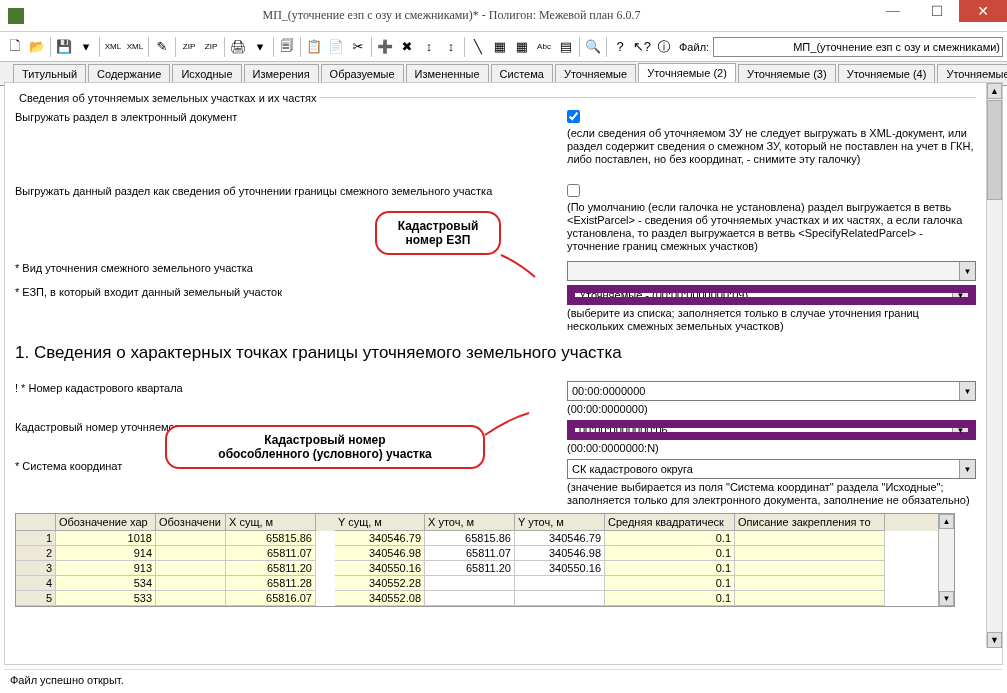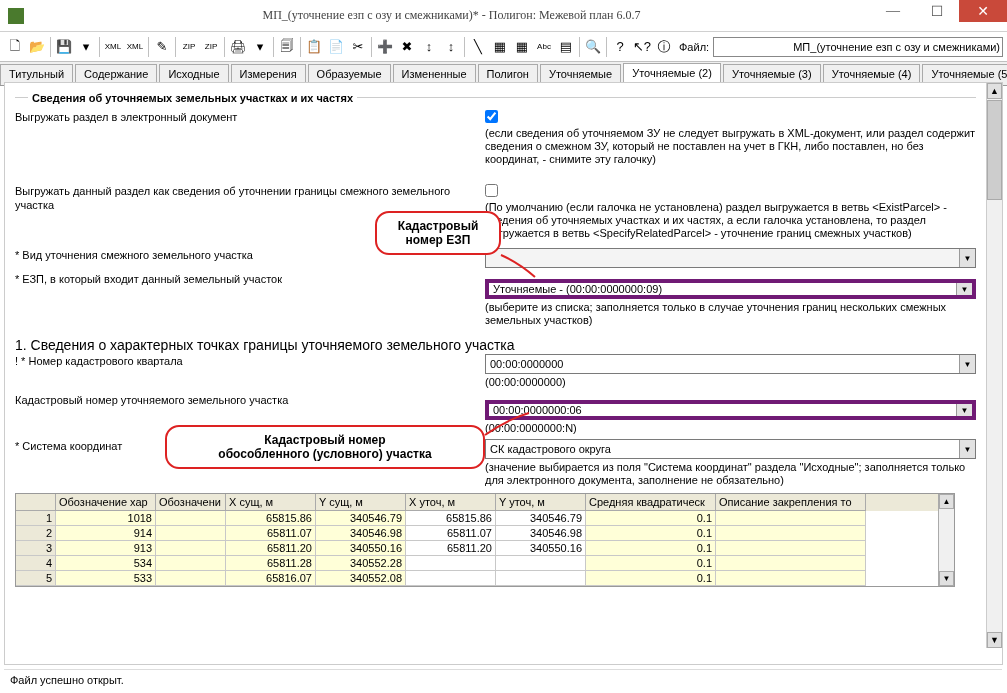--- a/index.html
+++ b/index.html
@@ -12,64 +12,64 @@
 .win-btn { width: 44px; height: 22px; display: flex; align-items: center; justify-content: center; font-size: 14px; }
 .win-min, .win-max { color: #555; }
 .win-close { background: #c9493a; color: #fff; width: 48px; }
 
 .toolbar { height: 30px; border-bottom: 1px solid #c0c0c0; display: flex; align-items: center; padding: 0 4px; gap: 0; }
 .tb-btn { width: 22px; height: 22px; border: 1px solid transparent; display: flex; align-items: center; justify-content: center; font-size: 13px; }
 .tb-sep { width: 1px; height: 20px; background: #c0c0c0; margin: 0 2px; }
 .tb-file-label { font-size: 11px; margin: 0 4px; }
 .tb-file-input { flex: 1; height: 20px; border: 1px solid #888; padding: 0 2px; font-size: 11px; background: #fff; text-align: right; }
 
-.tabbar { height: 24px; display: flex; border-bottom: 1px solid #999; padding-left: 0; background: #f0f0f0; overflow: hidden; }
+.tabbar { height: 24px; display: flex; border-bottom: 1px solid #999; padding-left: 13px; background: #f0f0f0; overflow: hidden; }
 .tab { padding: 3px 8px; border: 1px solid #aaa; border-bottom: none; background: #f0f0f0; margin-right: 2px; font-size: 11px; white-space: nowrap; position: relative; top: 2px; cursor: default; }
 .tab.active { background: #fff; top: 1px; padding-bottom: 4px; }
 
 .content-wrap { position: absolute; top: 82px; left: 4px; right: 4px; bottom: 28px; border: 1px solid #ccc; background: #fff; overflow: hidden; }
 .scroll-area { position: absolute; top: 0; left: 0; right: 16px; bottom: 16px; padding: 8px 10px 4px 10px; overflow: hidden; }
 .vscroll { position: absolute; top: 0; right: 0; width: 16px; bottom: 16px; background: #f0f0f0; border-left: 1px solid #ccc; }
 .vscroll-btn { height: 16px; background: #e0e0e0; border: 1px solid #aaa; display: flex; align-items: center; justify-content: center; font-size: 9px; }
 .vscroll-thumb { background: #cdcdcd; border: 1px solid #aaa; position: absolute; left: 0; right: 0; top: 17px; height: 100px; }
 
-.fieldset-title { font-weight: bold; font-size: 11px; padding: 0 4px; background: #fff; position: relative; top: -6px; left: 13px; display: inline-block; }
+.fieldset-title { font-weight: normal; font-size: 11px; padding: 0 4px; background: #fff; position: relative; top: -6px; left: 0; display: inline-block; }
 .fieldset { border-top: 1px solid #ccc; margin-top: 6px; padding-top: 0; }
 
 .form-row { display: flex; margin-bottom: 4px; align-items: flex-start; }
-.label-col { width: 470px; padding-right: 10px; font-size: 11px; line-height: 14px; }
+.label-col { width: 552px; padding-right: 10px; font-size: 11px; line-height: 14px; }
 .field-col { flex: 1; position: relative; }
 .hint { font-size: 11px; color: #000; line-height: 13px; margin-top: 2px; }
 .checkbox { width: 13px; height: 13px; }
 
 .combo { display: flex; height: 20px; border: 1px solid #7a7a7a; background: #fff; }
-.combo.red { border: 4px solid #701a75; margin-top: 7px; }
+.combo.red { border: 8px solid #701a75; }
 .combo-input { flex: 1; border: none; padding: 0 4px; font-size: 11px; background: transparent; }
 .combo-btn { width: 16px; background: #e2e2e2; border-left: 1px solid #999; display: flex; align-items: center; justify-content: center; font-size: 8px; }
 
 .callout { position: absolute; background: #fff; border: 2px solid #d22; border-radius: 14px; padding: 6px 14px; font-weight: bold; text-align: center; font-size: 12px; color: #000; z-index: 10; }
 
-.section-heading { font-size: 14px; margin: 10px 0 1px 0; }
+.section-heading { font-size: 17px; margin: 10px 0 18px 0; }
 
 .grid { border: 1px solid #999; font-size: 11px; position: relative; }
 .grid-head { display: flex; background: #ece9d8; }
 .gh-cell { border-right: 1px solid #aaa; border-bottom: 1px solid #aaa; padding: 2px 3px; overflow: hidden; white-space: nowrap; font-size: 11px; background: #ece9d8; }
 .grid-body { }
 .grid-row { display: flex; }
 .gc { border-right: 1px solid #c8c8c8; border-bottom: 1px solid #c8c8c8; padding: 1px 3px; overflow: hidden; white-space: nowrap; font-size: 11px; text-align: right; height: 15px; }
 .gc-rownum { background: #ece9d8; text-align: right; }
 .gc-yellow { background: #ffffd8; }
 .gc-white { background: #fff; }
 .grid-vscroll { position: absolute; right: 0; top: 0; bottom: 0; width: 16px; background: #f0f0f0; border-left: 1px solid #aaa; }
 .grid-vbtn { height: 15px; background: #e0e0e0; border: 1px solid #aaa; font-size: 8px; display: flex; align-items: center; justify-content: center; }
 
 .status { position: absolute; left: 4px; right: 5px; bottom: 4px; height: 20px; display: flex; align-items: center; font-size: 11px; padding: 0 6px; border-top: 1px solid #ddd; }
 
 
-.c0{width:40px;} .c1{width:100px;} .c2{width:70px;} .c3{width:90px;} .c4{width:90px;} .c5{width:90px;} .c6{width:90px;} .c7{width:130px;} .c8{width:150px;}
+.c0{width:40px;} .c1{width:100px;} .c2{width:70px;} .c3{width:90px;} .c4{width:90px;margin-left:19px;} .c5{width:90px;} .c6{width:90px;} .c7{width:130px;} .c8{width:150px;}
 </style>
 </head>
 <body>
 
 <div class="titlebar">
   <div class="titlebar-icon"></div>
   <div class="titlebar-title">МП_(уточнение езп с озу и смежниками)* - Полигон: Межевой план 6.0.7</div>
   <div class="win-buttons">
     <div class="win-btn win-min">—</div>
     <div class="win-btn win-max">☐</div>
@@ -121,21 +121,21 @@
   <input class="tb-file-input" value="МП_(уточнение езп с озу и смежниками)" style="">
 </div>
 
 <div class="tabbar">
   <div class="tab">Титульный</div>
   <div class="tab">Содержание</div>
   <div class="tab">Исходные</div>
   <div class="tab">Измерения</div>
   <div class="tab">Образуемые</div>
   <div class="tab">Измененные</div>
-  <div class="tab">Полигон</div>
+  <div class="tab">Система</div>
   <div class="tab">Уточняемые</div>
   <div class="tab active">Уточняемые (2)</div>
   <div class="tab">Уточняемые (3)</div>
   <div class="tab">Уточняемые (4)</div>
   <div class="tab">Уточняемые (5)</div>
 
 </div>
 
 <div class="content-wrap">
   <div class="scroll-area">

